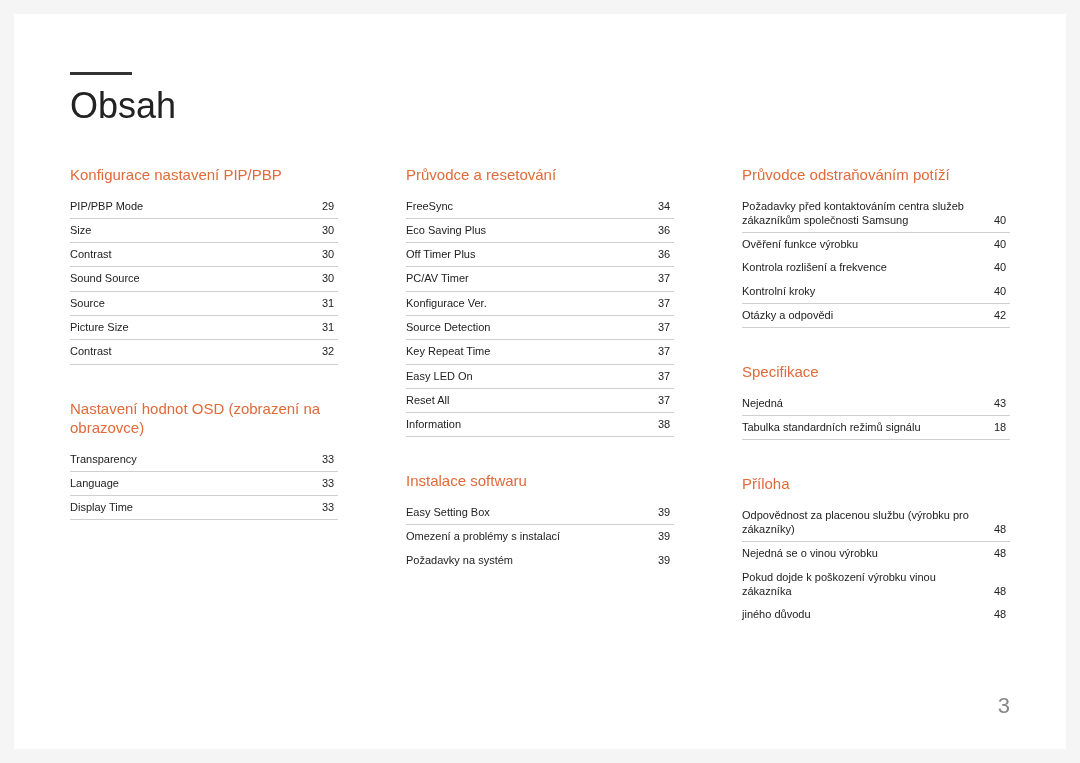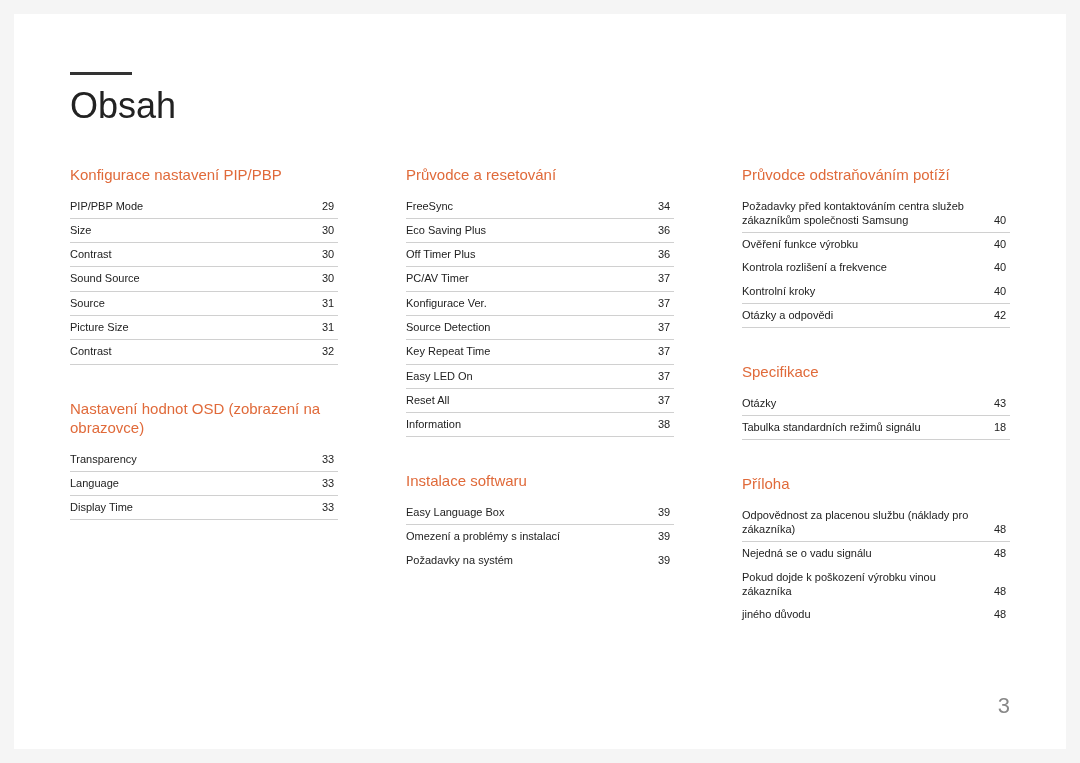--- a/index.html
+++ b/index.html
@@ -176,21 +176,21 @@
             <span class="pg">37</span>
           </div>
           <div class="entry ruled">
             <span class="label">Information</span>
             <span class="pg">38</span>
           </div>
         </div>
         <div class="section">
           <div class="section-heading">Instalace softwaru</div>
           <div class="entry ruled">
-            <span class="label">Easy Language Box</span>
+            <span class="label">Easy Setting Box</span>
             <span class="pg">39</span>
           </div>
           <div class="entry">
             <span class="label">Omezení a problémy s instalací</span>
             <span class="pg">39</span>
           </div>
           <div class="entry">
             <span class="label">Požadavky na systém</span>
             <span class="pg">39</span>
           </div>
@@ -216,36 +216,36 @@
             <span class="pg">40</span>
           </div>
           <div class="entry ruled">
             <span class="label">Otázky a odpovědi</span>
             <span class="pg">42</span>
           </div>
         </div>
         <div class="section">
           <div class="section-heading">Specifikace</div>
           <div class="entry ruled">
-            <span class="label">Otázky</span>
+            <span class="label">Nejedná</span>
             <span class="pg">43</span>
           </div>
           <div class="entry ruled">
             <span class="label">Tabulka standardních režimů signálu</span>
             <span class="pg">18</span>
           </div>
         </div>
         <div class="section">
           <div class="section-heading">Příloha</div>
           <div class="entry ruled">
-            <span class="label">Odpovědnost za placenou službu (náklady pro zákazníka)</span>
-            <span class="pg">48</span>
-          </div>
-          <div class="entry">
-            <span class="label">Nejedná se o vadu signálu</span>
+            <span class="label">Odpovědnost za placenou službu (výrobku pro zákazníky)</span>
+            <span class="pg">48</span>
+          </div>
+          <div class="entry">
+            <span class="label">Nejedná se o vinou výrobku</span>
             <span class="pg">48</span>
           </div>
           <div class="entry">
             <span class="label">Pokud dojde k poškození výrobku vinou zákazníka</span>
             <span class="pg">48</span>
           </div>
           <div class="entry">
             <span class="label">jiného důvodu</span>
             <span class="pg">48</span>
           </div>

